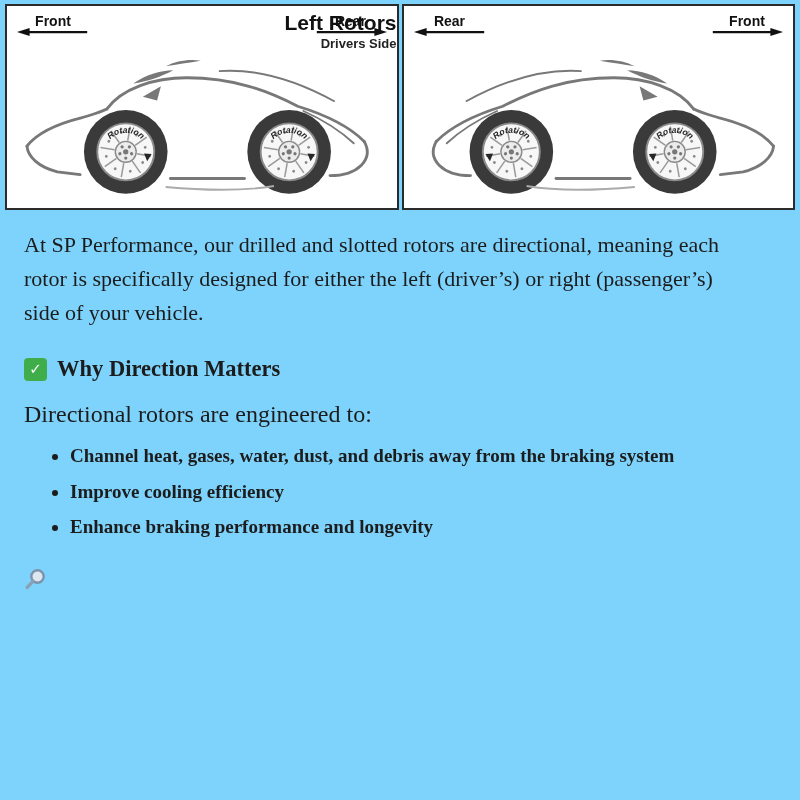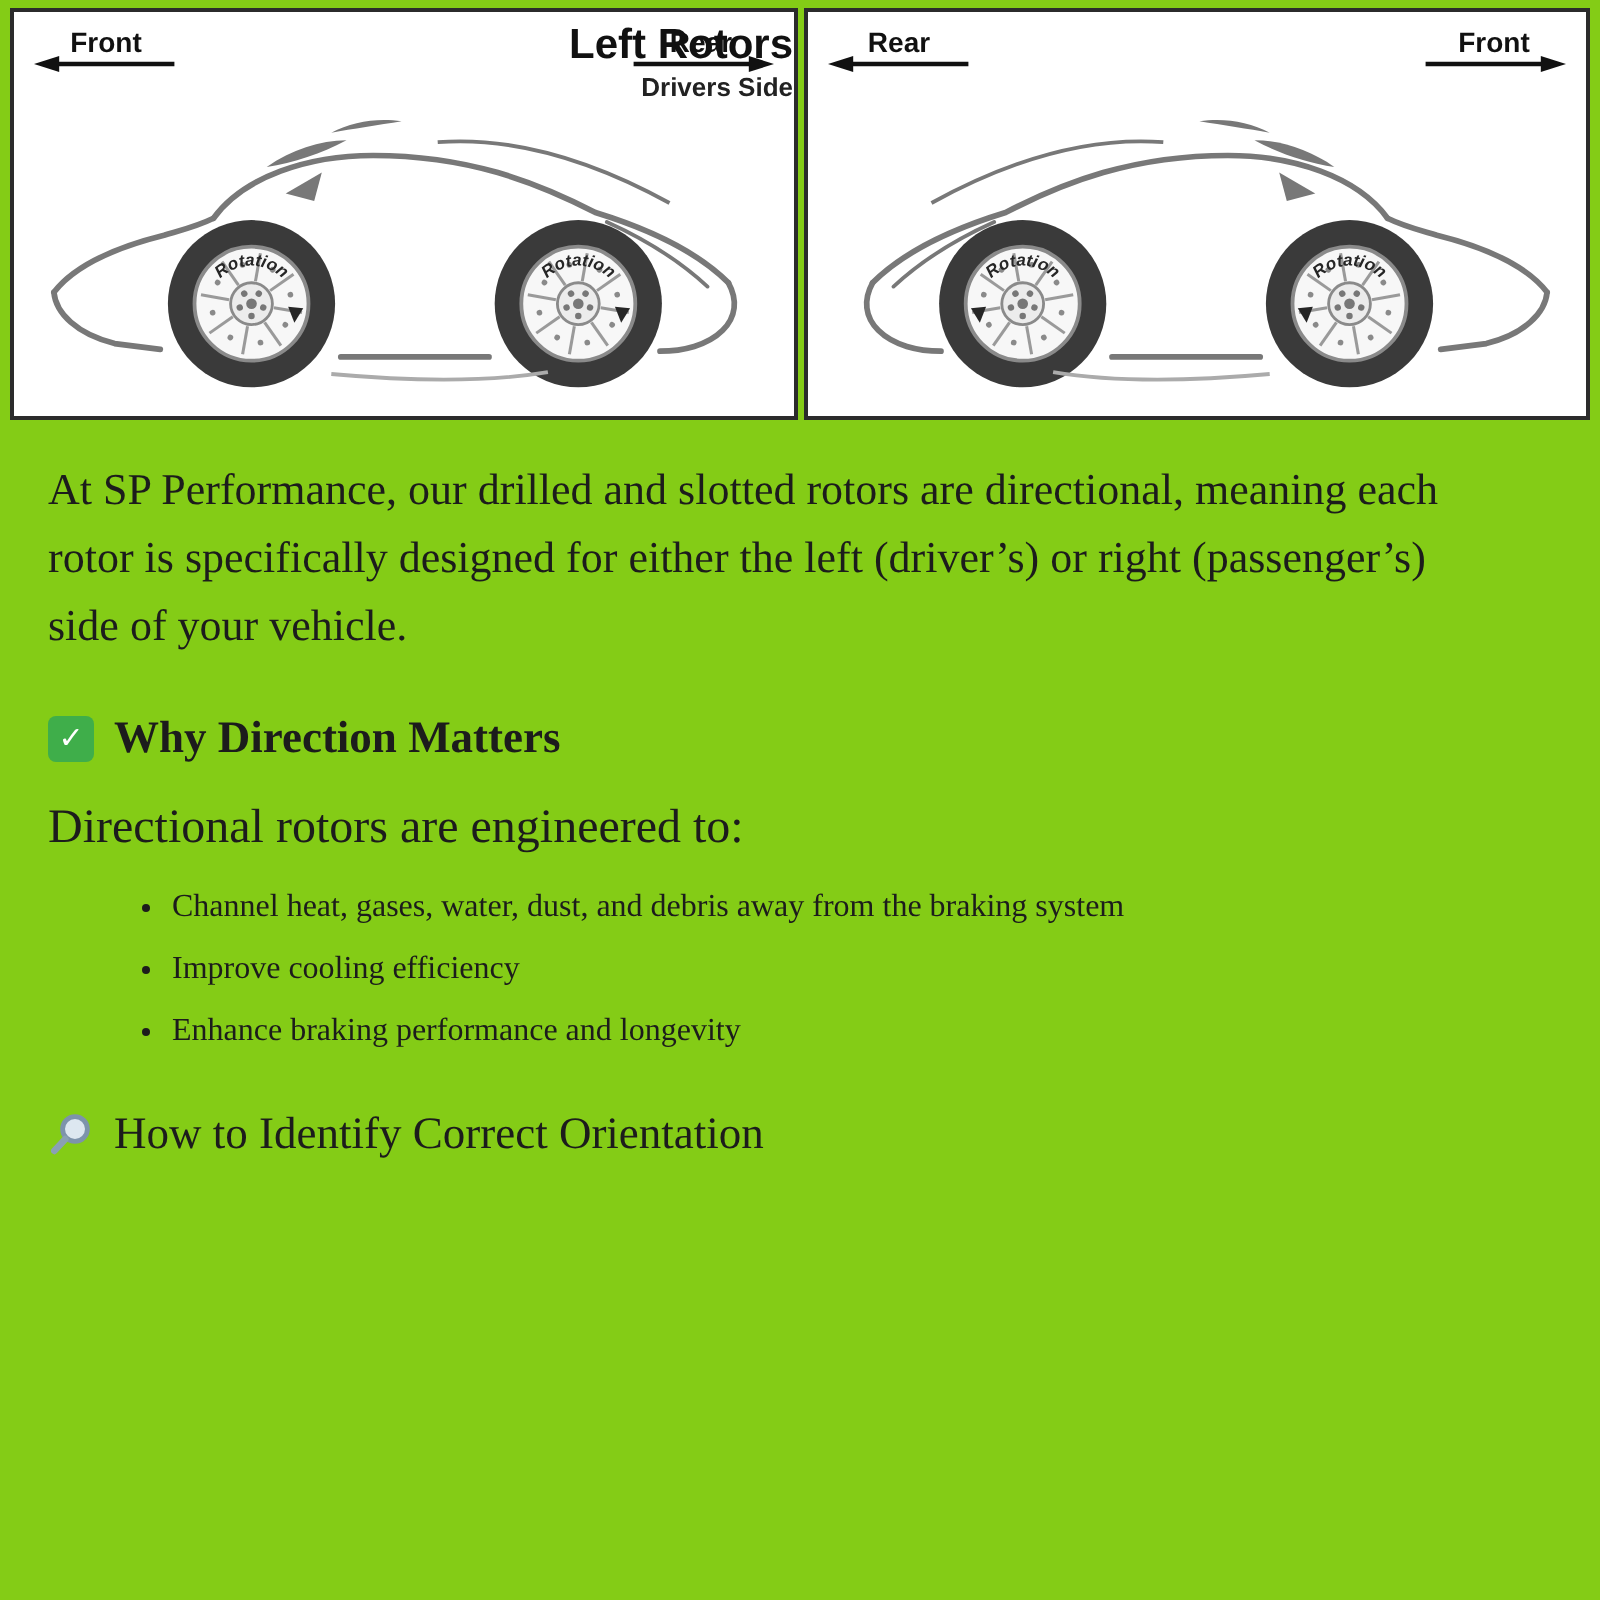--- a/index.html
+++ b/index.html
@@ -1,18 +1,18 @@
 <!DOCTYPE html>
 <html><head>
 <meta charset="utf-8">
 <style>
   * { margin:0; padding:0; box-sizing:border-box; }
   html,body { background:#fff; }
   .page {
-    width:800px; height:800px; background:#84cc16; overflow:hidden;
+    width:800px; height:800px; background:#7dd3fc; overflow:hidden;
     font-family:"Liberation Serif", serif; color:#1c1c1c;
   }
 
   
   .diagram { display:flex; gap:3px; padding:4px 5px 0 5px; }
   .panel {
     flex:1; border:2px solid #2b2b2b; background:#fff; height:206px;
     position:relative; font-family:"Liberation Sans", sans-serif;
     display:flex; flex-direction:column;
   }
@@ -39,21 +39,21 @@
   }
   .section-heading.regular { font-weight:normal; }
   .check-icon {
     width:23px; height:23px; border-radius:4px; background:#3fae4a;
     color:#fff; font-family:"DejaVu Sans", sans-serif; font-size:15px; font-weight:bold;
     display:flex; align-items:center; justify-content:center; flex:0 0 auto;
   }
   .mag-icon { flex:0 0 auto; display:block; }
   .lead { font-size:24px; line-height:1.5; margin:14px 0 4px; }
   ul.bullets { margin:10px 0 8px; padding-left:46px; list-style:disc; }
-  ul.bullets li { font-size:16px; line-height:1.5; margin:7px 16px; max-width:632px; }
+  ul.bullets li { font-size:19px; line-height:1.5; margin:7px 0; max-width:632px;font-weight:bold; }
 </style>
 </head>
 <body>
 
 <div class="page">
 
   <svg class="defs-holder" aria-hidden="true">
     <defs>
       <g id="rotor">
         <circle r="30" fill="#f7f7f7" stroke="#8a8a8a" stroke-width="2"></circle>
@@ -198,18 +198,17 @@
         <li>Channel heat, gases, water, dust, and debris away from the braking system</li>
         <li>Improve cooling efficiency</li>
         <li>Enhance braking performance and longevity</li>
       </ul>
 
     <h2 class="section-heading regular">
       <svg class="mag-icon" width="23" height="23" viewBox="0 0 23 23">
         <circle cx="13.5" cy="8.5" r="6.2" fill="#dde7f0" stroke="#7d93ab" stroke-width="2.4"></circle>
         <line x1="8.6" y1="13.6" x2="3.2" y2="19.4" stroke="#8aa0b4" stroke-width="3.4" stroke-linecap="round"></line>
       </svg>
-      <span>How to Identify Correct Orientation</span>
     </h2>
 
 
   </div>
 </div>
 
 </body></html>

